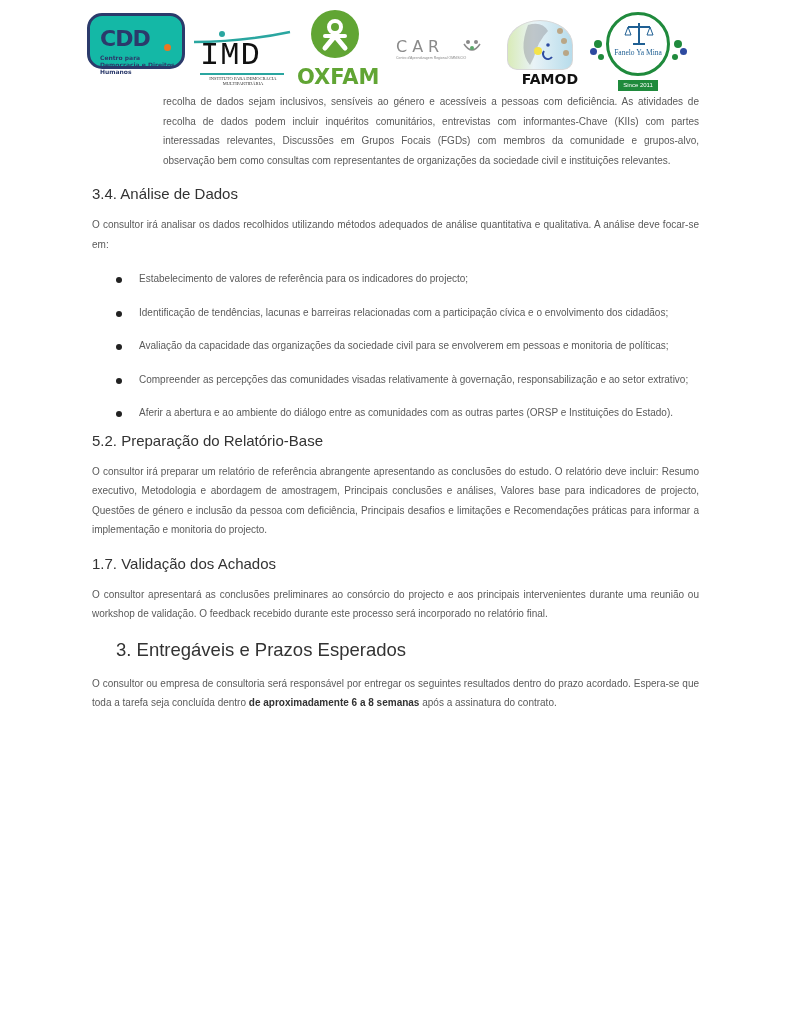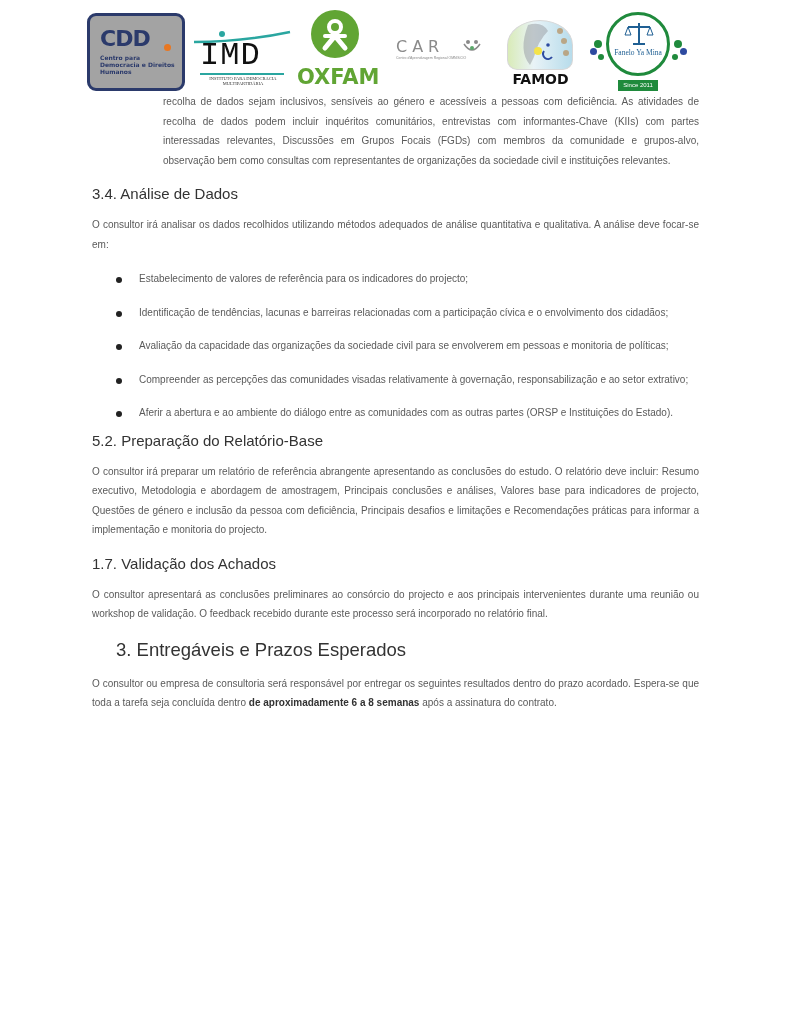--- a/index.html
+++ b/index.html
@@ -3,22 +3,22 @@
 <meta charset="utf-8">
 <style>
   html, body { margin: 0; padding: 0; background: #ffffff; }
   body { width: 791px; height: 1024px; position: relative; overflow: hidden;
          font-family: "Liberation Sans", "DejaVu Sans", sans-serif; color: #555555; }
 
   
   .logo-bar { position: absolute; left: 0; top: 0; width: 791px; height: 95px; }
   .logo { position: absolute; }
 
-  .cdd { left: 87px; top: 13px; width: 98px; height: 78px; border: 3px solid #2b3a6b;
-         border-radius: 9px; box-sizing: border-box; background: #a3a3a3; }
+  .cdd { left: 87px; top: 13px; width: 98px; height: 56px; border: 3px solid #2b3a6b;
+         border-radius: 15px; box-sizing: border-box; background: #14b8a6; }
   .cdd .cdd-mark { position: absolute; left: 10px; top: 10px; font-family: "DejaVu Sans", sans-serif;
          font-weight: bold; font-size: 22px; color: #2b3a6b; letter-spacing: -1px; }
   .cdd .cdd-dot { position: absolute; left: 74px; top: 28px; width: 7px; height: 7px;
          border-radius: 50%; background: #e87722; }
   .cdd .cdd-sub { position: absolute; left: 10px; top: 38px; font-family: "DejaVu Sans", sans-serif;
          font-size: 6px; font-weight: bold; line-height: 7px; color: #2b3a6b; width: 80px; }
 
   .imd { left: 192px; top: 30px; width: 100px; height: 52px; }
   .imd .swoosh { position: absolute; left: 0; top: 0; width: 100px; height: 14px; }
   .imd .imd-text { position: absolute; left: 8px; top: 10px; font-family: Liberation Mono, monospace;
@@ -36,21 +36,21 @@
 
   .caro { left: 396px; top: 38px; width: 90px; height: 24px; }
   .caro .caro-text { position: absolute; left: 0; top: 0; font-family: "DejaVu Sans", sans-serif;
          font-size: 16px; letter-spacing: 5px; color: #8a8a8a; line-height: 18px; }
   .caro .caro-sub { position: absolute; left: 0; top: 18px; font-size: 3.5px; color: #888; white-space: nowrap; }
 
   .famod { left: 503px; top: 20px; width: 75px; height: 70px; }
   .famod .globe { position: absolute; left: 4px; top: 0; width: 66px; height: 50px;
          border-radius: 50% 50% 10px 10px; background: linear-gradient(90deg,#d9ebb8 0%,#e9f3f7 40%,#b7dceb 100%);
          overflow: hidden; border: 1px solid #d7d7d7; box-sizing: border-box; }
-  .famod .famod-text { position: absolute; left: 0; top: 50px; width: 75px; text-align: center;
+  .famod .famod-text { position: absolute; left: 0; top: 50px; width: 75px; text-align: right;
          font-family: "DejaVu Sans", sans-serif; font-weight: bold; font-size: 14px; color: #111; line-height: 18px; }
 
   .fanelo { left: 590px; top: 10px; width: 100px; height: 82px; }
   .fanelo .ring { position: absolute; left: 16px; top: 2px; width: 64px; height: 64px; border-radius: 50%;
          border: 3px solid #1f8a3c; box-sizing: border-box; background: #fff; }
   .fanelo .fanelo-text { position: absolute; left: 10px; top: 38px; width: 76px; text-align: center;
          font-family: "Liberation Serif", serif; font-size: 7.5px; color: #1f5f93; }
   .fanelo .since { position: absolute; left: 28px; top: 70px; width: 40px; height: 11px; background: #1f8a3c;
          color: #fff; font-size: 6px; text-align: center; line-height: 11px; }
   .fanelo .dot { position: absolute; border-radius: 50%; }

